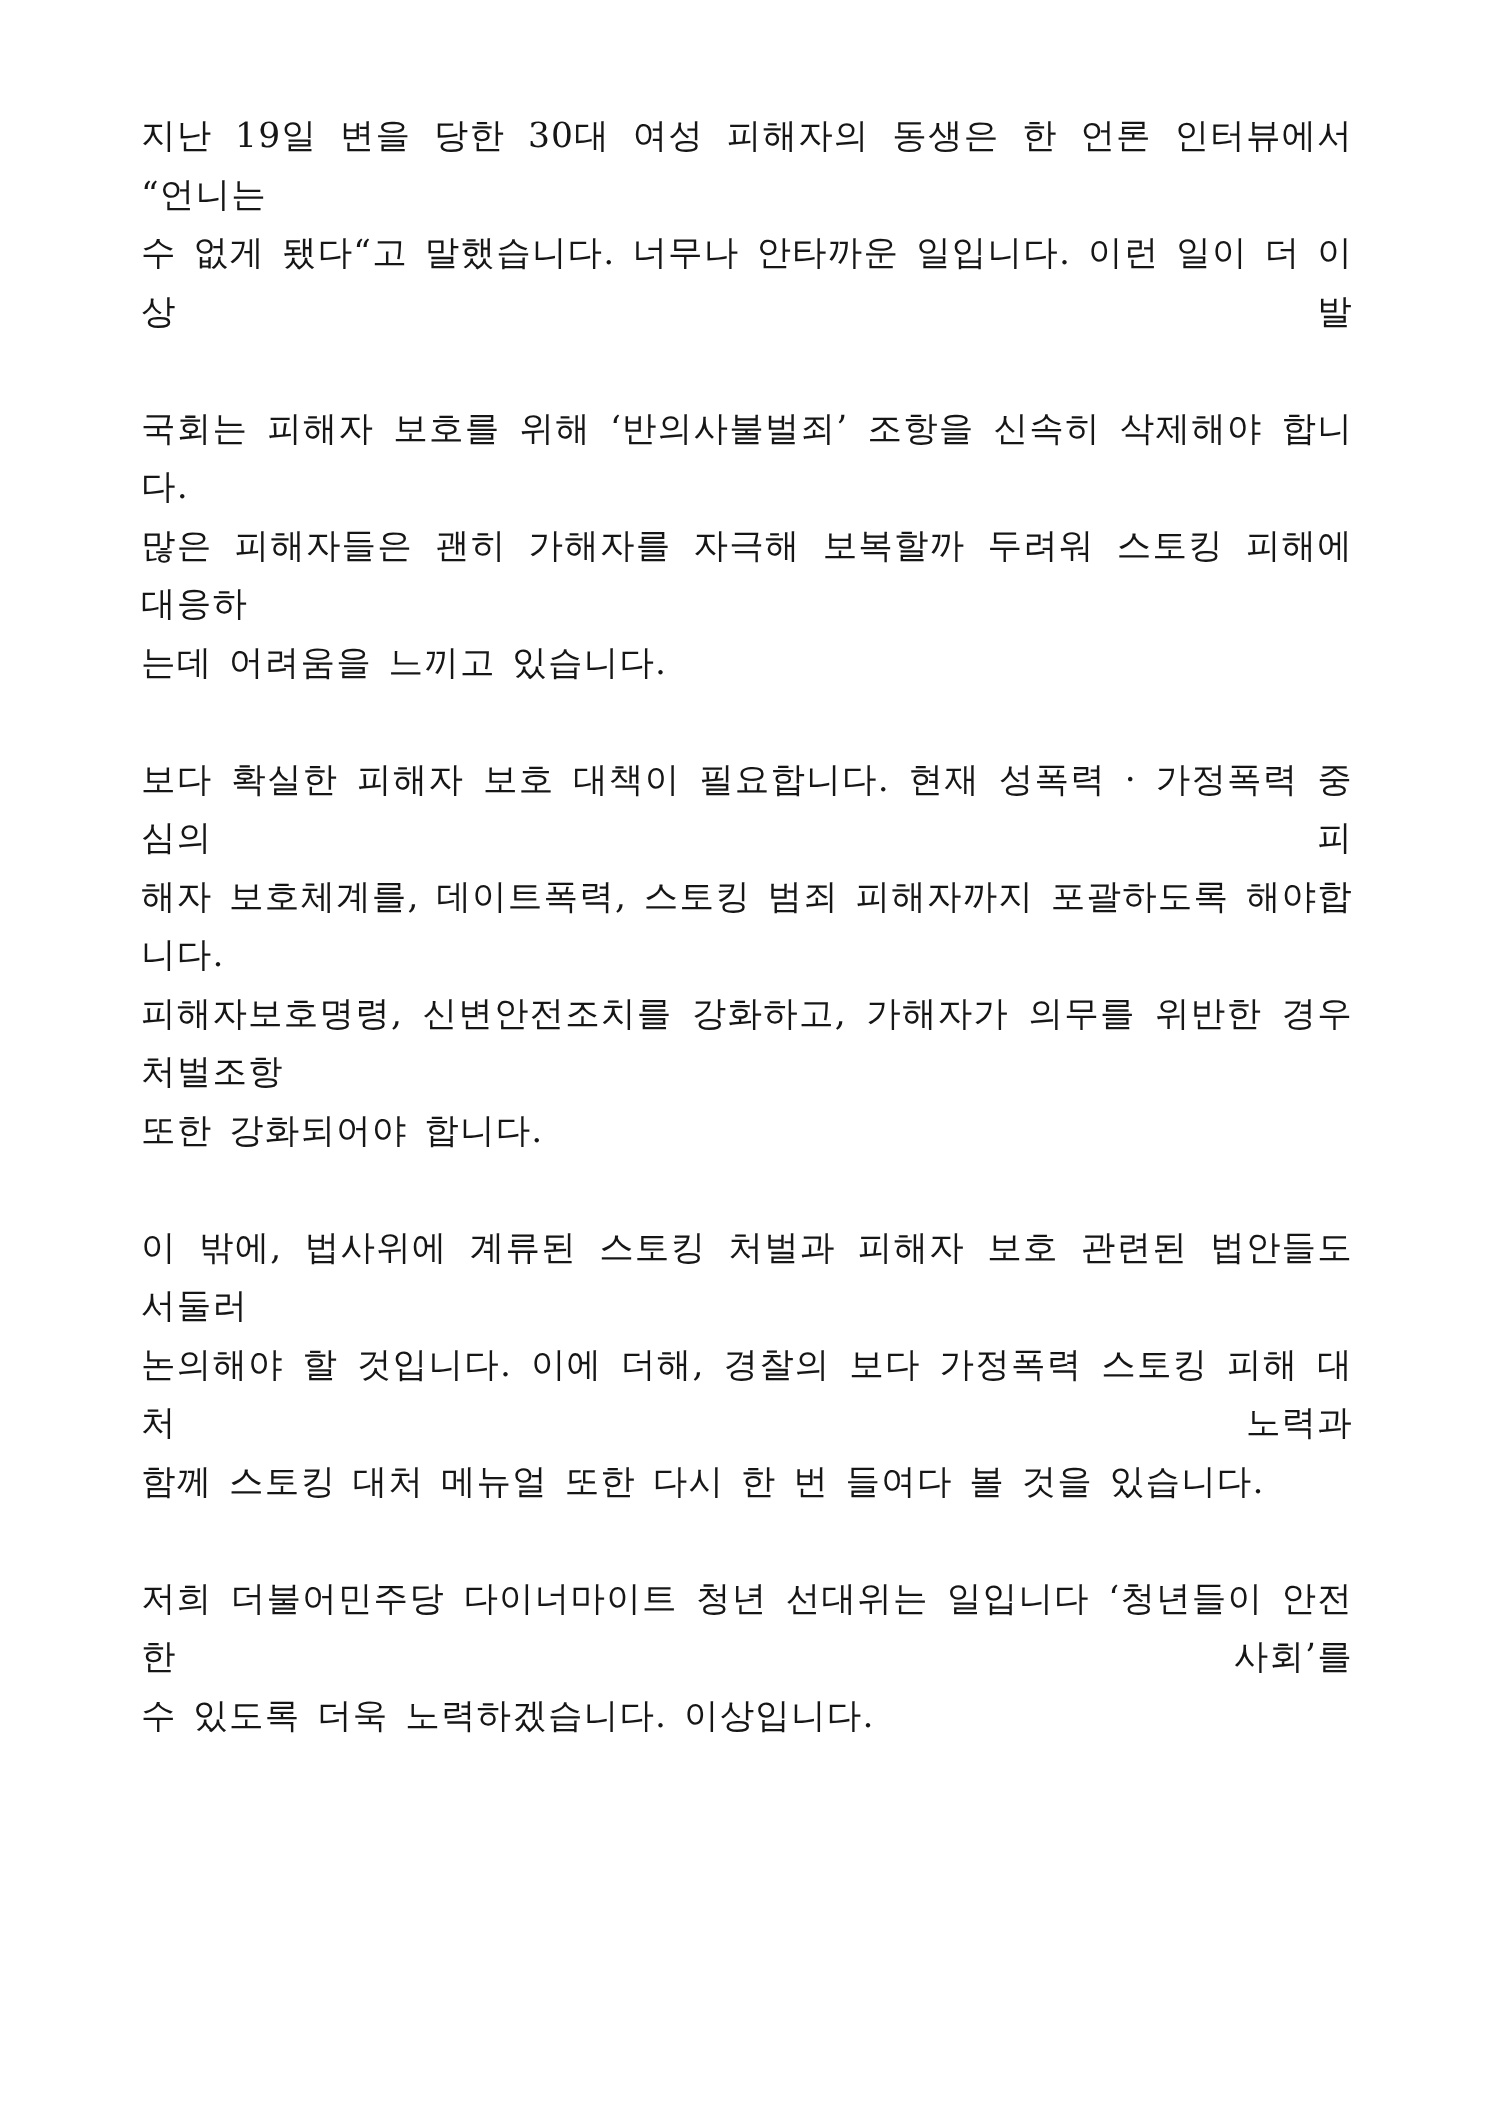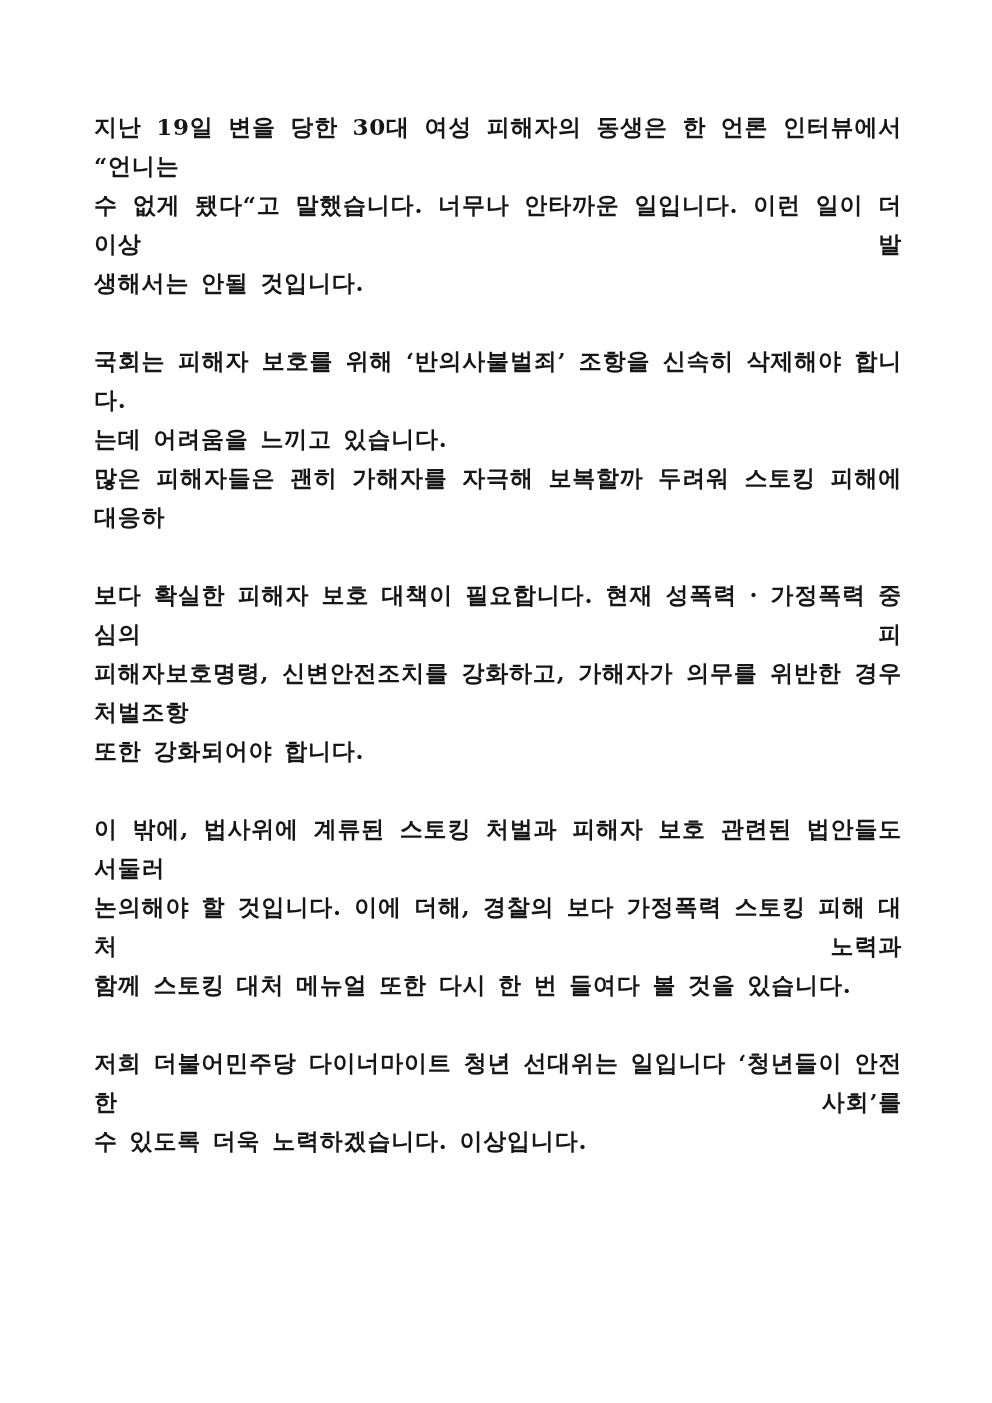--- a/index.html
+++ b/index.html
@@ -12,23 +12,22 @@
     width: 992px;
     height: 1403px;
     margin: 0;
     background: #ffffff;
     color: #161616;
     font-family: "DejaVu Serif", "Liberation Serif", serif;
     font-size: 23px;
     letter-spacing: 0.8px;
     word-spacing: 3px;
     box-sizing: border-box;
-    padding: 107px 90px 0 94px;
+    padding: 72px 90px 0 94px;
     overflow: hidden;
-    font-weight: bold;
   }
   .para {
     margin: 0 0 39px 0;
   }
   .line {
     line-height: 39px;
     text-align: justify;
     text-align-last: justify;
   }
   .line.last {
@@ -37,31 +36,31 @@
   }
 </style>
 </head>
 <body>
 
 <div class="page">
 
   <div class="para">
     <div class="line">지난 19일 변을 당한 30대 여성 피해자의 동생은 한 언론 인터뷰에서 “언니는</div>
     <div class="line">수 없게 됐다“고 말했습니다. 너무나 안타까운 일입니다. 이런 일이 더 이상 발</div>
-    <div class="line last">생해서는 안될 것입니다.</div>
   </div>
 
   <div class="para">
     <div class="line">국회는 피해자 보호를 위해 ‘반의사불벌죄’ 조항을 신속히 삭제해야 합니다.</div>
+    <div class="line">많은 피해자들은 괜히 가해자를 자극해 보복할까 두려워 스토킹 피해에 대응하</div>
     <div class="line last">는데 어려움을 느끼고 있습니다.</div>
-    <div class="line">많은 피해자들은 괜히 가해자를 자극해 보복할까 두려워 스토킹 피해에 대응하</div>
   </div>
 
   <div class="para">
     <div class="line">보다 확실한 피해자 보호 대책이 필요합니다. 현재 성폭력 · 가정폭력 중심의 피</div>
+    <div class="line">해자 보호체계를, 데이트폭력, 스토킹 범죄 피해자까지 포괄하도록 해야합니다.</div>
     <div class="line">피해자보호명령, 신변안전조치를 강화하고, 가해자가 의무를 위반한 경우 처벌조항</div>
     <div class="line last">또한 강화되어야 합니다.</div>
   </div>
 
   <div class="para">
     <div class="line">이 밖에, 법사위에 계류된 스토킹 처벌과 피해자 보호 관련된 법안들도 서둘러</div>
     <div class="line">논의해야 할 것입니다. 이에 더해, 경찰의 보다 가정폭력 스토킹 피해 대처 노력과</div>
     <div class="line last">함께 스토킹 대처 메뉴얼 또한 다시 한 번 들여다 볼 것을 있습니다.</div>
   </div>
 

